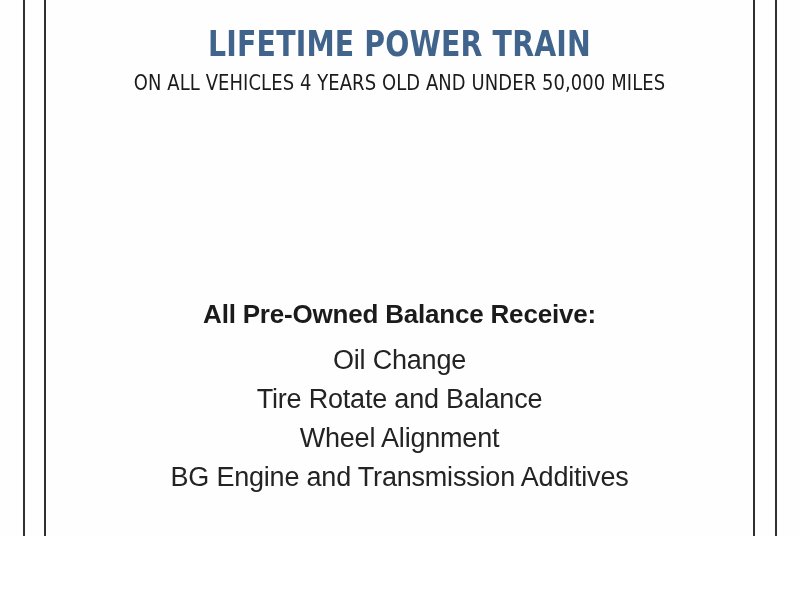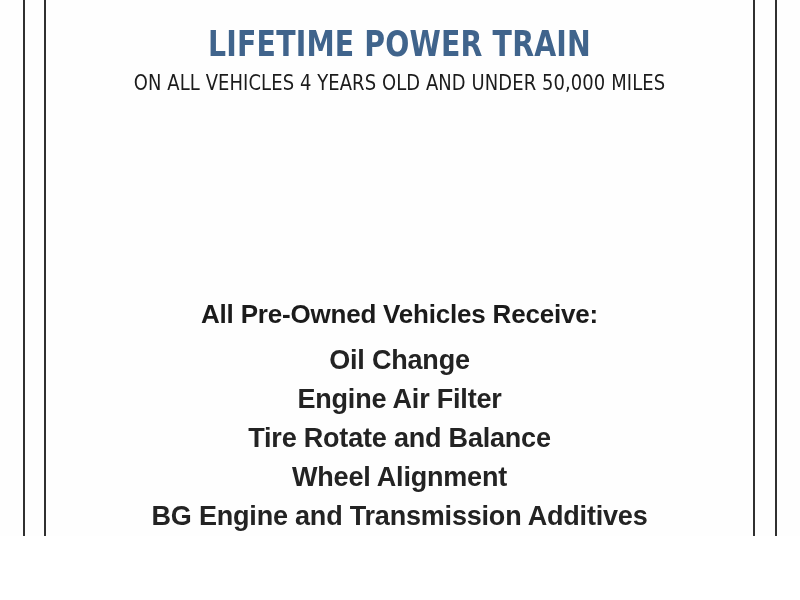--- a/index.html
+++ b/index.html
@@ -99,21 +99,21 @@
     white-space: nowrap;
   }
 
   .svc-list {
     list-style: none;
     margin: 0;
     padding: 0;
   }
   .svc-item {
     color: #232323;
-    font-weight: bold;
+    font-weight: normal;
     font-size: 27px;
     line-height: 39px;
     letter-spacing: -0.2px;
     white-space: nowrap;
   }
   .svc-list .svc-item:first-child { margin-top: 14px; }
 </style>
 </head>
 <body>
 
@@ -126,24 +126,23 @@
 
   <div class="content">
 
     <div class="warranty-block" id="block-lifetime">
       <div class="w-title">LIFETIME POWER TRAIN</div>
       <div class="w-sub">ON ALL VEHICLES 4 YEARS OLD AND UNDER 50,000 MILES</div>
     </div>
 
 
     <div id="services">
-      <div class="svc-heading">All Pre-Owned Vehicles Receive:</div>
+      <div class="svc-heading">All Pre-Owned Balance Receive:</div>
       <ul class="svc-list" id="svc-list">
           <li class="svc-item">Oil Change</li>
-          <li class="svc-item">Engine Air Filter</li>
           <li class="svc-item">Tire Rotate and Balance</li>
           <li class="svc-item">Wheel Alignment</li>
           <li class="svc-item">BG Engine and Transmission Additives</li>
         </ul>
     </div>
 
   </div>
 </div>
 
 </body></html>

